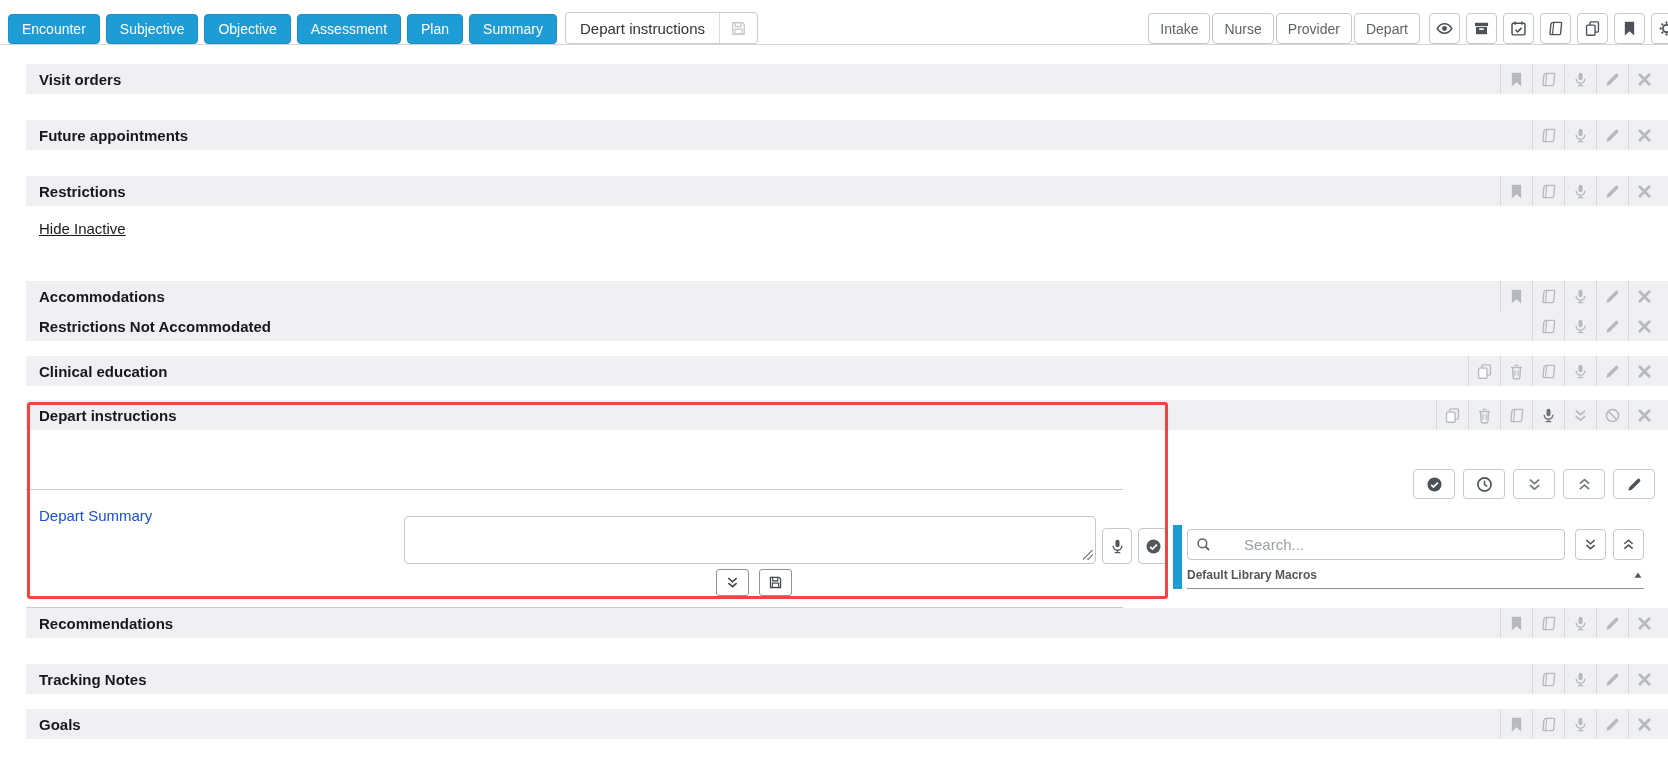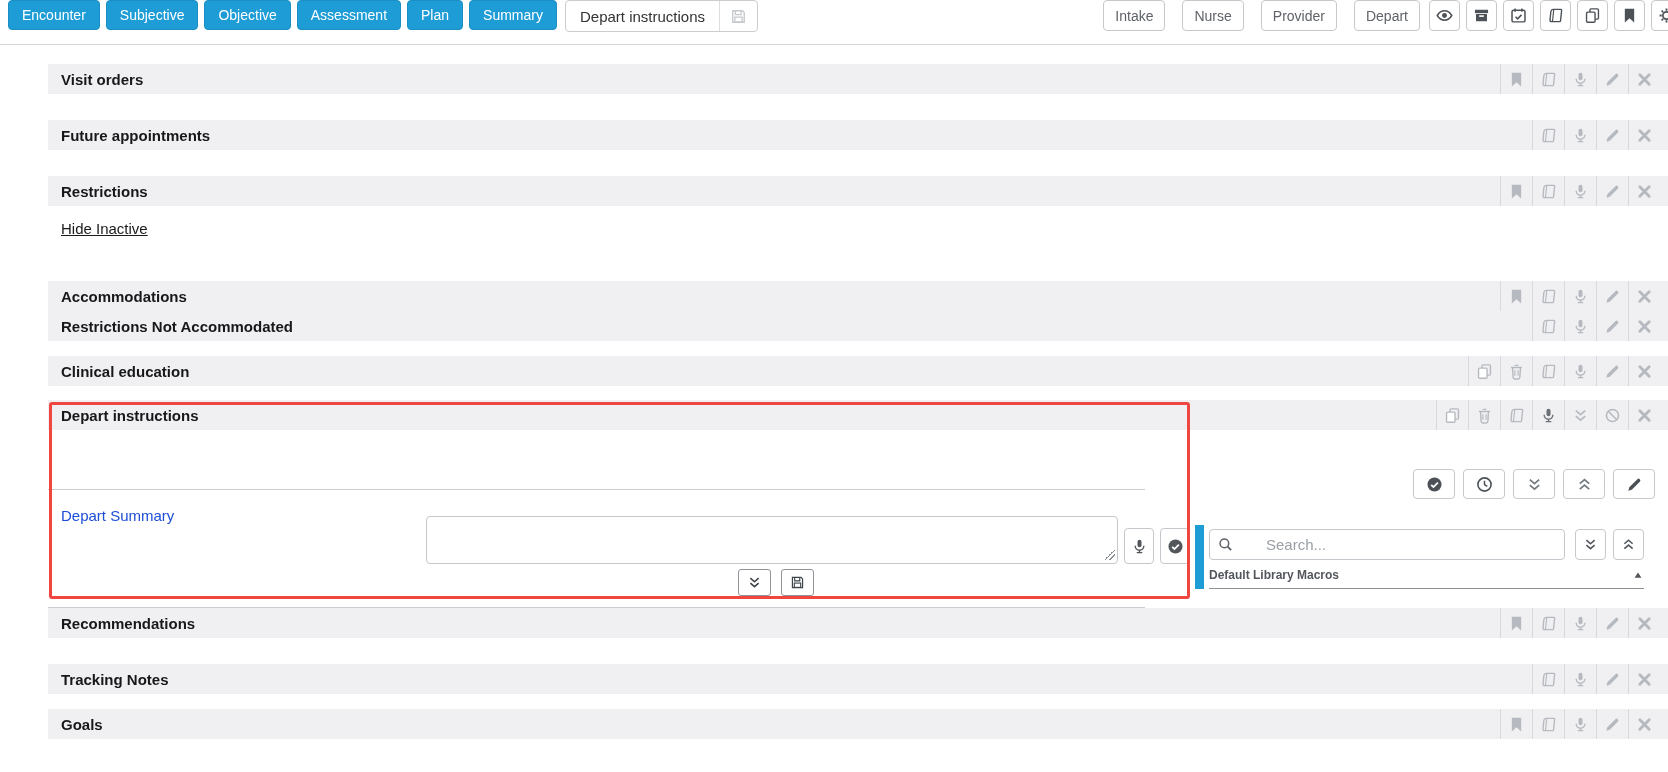--- a/index.html
+++ b/index.html
@@ -1,43 +1,43 @@
 <!DOCTYPE html>
 <html><head>
 <meta charset="utf-8">
 <style>
   * { margin:0; padding:0; box-sizing:border-box; }
   html,body { width:1668px; height:772px; overflow:hidden; background:#fff;
     font-family:"Liberation Sans", sans-serif; }
 
   
-  .toolbar { height:45px; display:flex; align-items:flex-start; padding-left:8px;
+  .toolbar { height:45px; display:flex; align-items:flex-end; padding-left:8px;
     border-bottom:1px solid #d5d5d5; background:#fff; }
   .nav-tabs { display:flex; gap:6px; }
   .nav-tab { height:30px; padding:0 13px; background:#1e9cd6; color:#fff; font-size:14px;
     border:1px solid #1b8ec4; border-radius:4px; cursor:pointer; font-family:inherit; }
   .section-pill { display:flex; align-items:stretch; height:32px; margin-left:8px;
     border:1px solid #ccc; border-radius:4px; background:#fff; overflow:hidden; }
   .pill-label { display:flex; align-items:center; padding:0 14px; font-size:15px; color:#333; }
   .pill-save { display:flex; align-items:center; padding:0 10px; border-left:1px solid #ddd; color:#c6c9cc; cursor:pointer; }
   .toolbar-right { margin-left:auto; margin-right:-14px; display:flex; align-items:center; gap:9px; }
-  .stage-buttons { display:flex; gap:17px; }
+  .stage-buttons { display:flex; gap:2px; }
   .stage-btn { height:31px; padding:0 11px; background:#fff; color:#5f6368; font-size:14px;
     border:1px solid #c8c8c8; border-radius:4px; cursor:pointer; font-family:inherit; }
   .tool-icons { display:flex; gap:6px; }
   .tool-btn { width:31px; height:31px; display:flex; align-items:center; justify-content:center;
     background:#fff; border:1px solid #c8c8c8; border-radius:4px; color:#4c5257; cursor:pointer; }
 
   
   .icon { display:inline-flex; }
   .icon svg { width:17px; height:17px; display:block; }
   .icon.dark { color:#6b7176 !important; }
 
   
-  .content { padding-left:48px; }
+  .content { padding-left:26px; }
   .section-row { height:30px; background:#f0f0f2; display:flex; align-items:center;
     padding-right:8px; cursor:pointer; }
   .row-label { font-size:15px; font-weight:bold; color:#17181a; padding-left:13px; }
   .row-icons { margin-left:auto; display:flex; height:30px; }
   .icon-cell { width:32px; height:30px; display:flex; align-items:center; justify-content:center;
     border-left:1px solid #d9d9dd; color:#b6bac0; cursor:pointer; }
 
   .hide-inactive { margin:14px 0 30px 13px; font-size:15px; color:#1a1a1a;
     text-decoration:underline; display:inline-block; cursor:pointer; }
 

